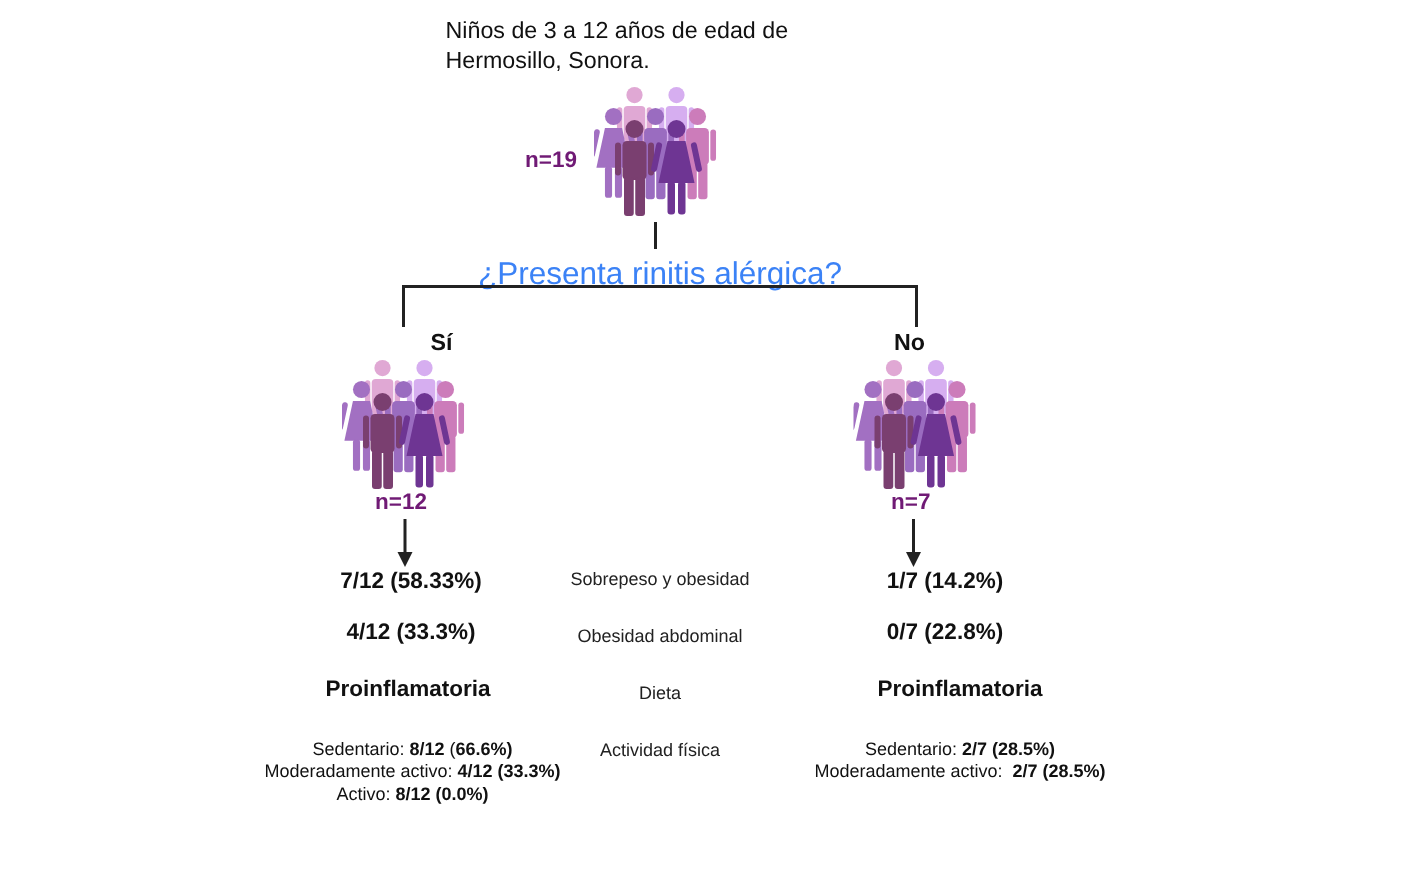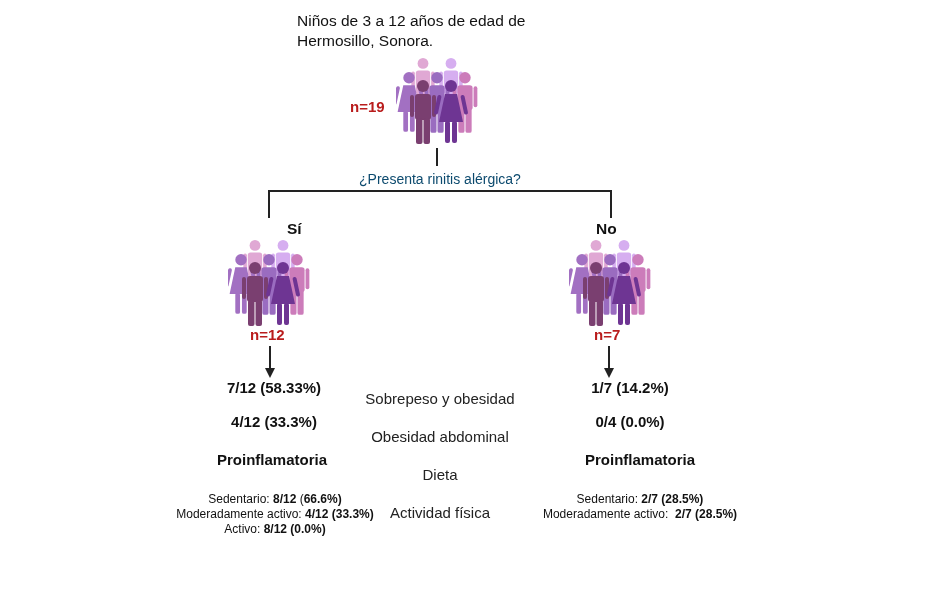--- a/index.html
+++ b/index.html
@@ -1,25 +1,25 @@
 <!DOCTYPE html>
 <html><head>
 <meta charset="utf-8">
 <style>
   * { margin: 0; padding: 0; box-sizing: border-box; }
   html, body { width: 945px; height: 589px; background: #ffffff; overflow: hidden; }
   body { position: relative; font-family: "Liberation Sans", "DejaVu Sans", sans-serif; color: #111; }
   .abs { position: absolute; }
   .title { left: 297px; top: 11px; width: 330px; text-align: left; font-size: 15.5px; line-height: 20px; color: #111; }
-  .n-label { font-weight: bold; font-size: 15px; color: #b91c1c; }
+  .n-label { font-weight: bold; font-size: 15px; color: #701a75; }
   .line { position: absolute; background: #222; }
-  .question { left: 300px; top: 171px; width: 280px; text-align: center; font-size: 14px; color: #0c4a6e; }
+  .question { left: 300px; top: 171px; width: 280px; text-align: center; font-size: 21px; color: #3b82f6; }
   .branch { font-weight: bold; font-size: 15.5px; }
   .stat { font-weight: bold; font-size: 15px; text-align: center; white-space: nowrap; }
-  .cat { font-size: 15px; text-align: center; white-space: nowrap; color: #222; margin-top: 11px; }
+  .cat { font-size: 12px; text-align: center; white-space: nowrap; color: #222; }
   .activity { font-size: 12px; line-height: 15px; text-align: center; white-space: nowrap; color: #111; }
   .activity b { font-weight: bold; text-align: right; }
   .arrow-head { position: absolute; width: 0; height: 0; border-left: 5px solid transparent; border-right: 5px solid transparent; border-top: 10px solid #222; }
   svg.people { position: absolute; }
 </style>
 </head>
 <body>
 
 <div class="abs title">
   <div>Niños de 3 a 12 años de edad de</div>
@@ -223,21 +223,21 @@
 <div class="abs n-label" style="left:594px; top:326px;">n=7</div>
 <div class="line" style="left:608px; top:346px; width:2px; height:24px;"></div>
 <div class="arrow-head" style="left:604px; top:368px;"></div>
 
 <div class="abs stat" style="left:204px; top:379px; width:140px;">7/12  (58.33%)</div>
 <div class="abs cat" style="left:340px; top:379px; width:200px;">Sobrepeso y obesidad</div>
 <div class="abs stat" style="left:565px; top:379px; width:130px;">1/7 (14.2%)</div>
 
 <div class="abs stat" style="left:204px; top:413px; width:140px;">4/12 (33.3%)</div>
 <div class="abs cat" style="left:340px; top:417px; width:200px;">Obesidad abdominal</div>
-<div class="abs stat" style="left:565px; top:413px; width:130px;">0/4 (0.0%)</div>
+<div class="abs stat" style="left:565px; top:413px; width:130px;">0/7 (22.8%)</div>
 
 <div class="abs stat" style="left:202px; top:451px; width:140px;">Proinflamatoria</div>
 <div class="abs cat" style="left:340px; top:455px; width:200px;">Dieta</div>
 <div class="abs stat" style="left:570px; top:451px; width:140px;">Proinflamatoria</div>
 
 <div class="abs activity" style="left:130px; top:492px; width:290px;">
   <div><span>Sedentario: </span><b>8/12</b><span> (</span><b>66.6%)</b></div>
   <div><span>Moderadamente activo: </span><b>4/12 (33.3%)</b></div>
   <div><span>Activo: </span><b>8/12 (0.0%)</b></div>
 </div>

